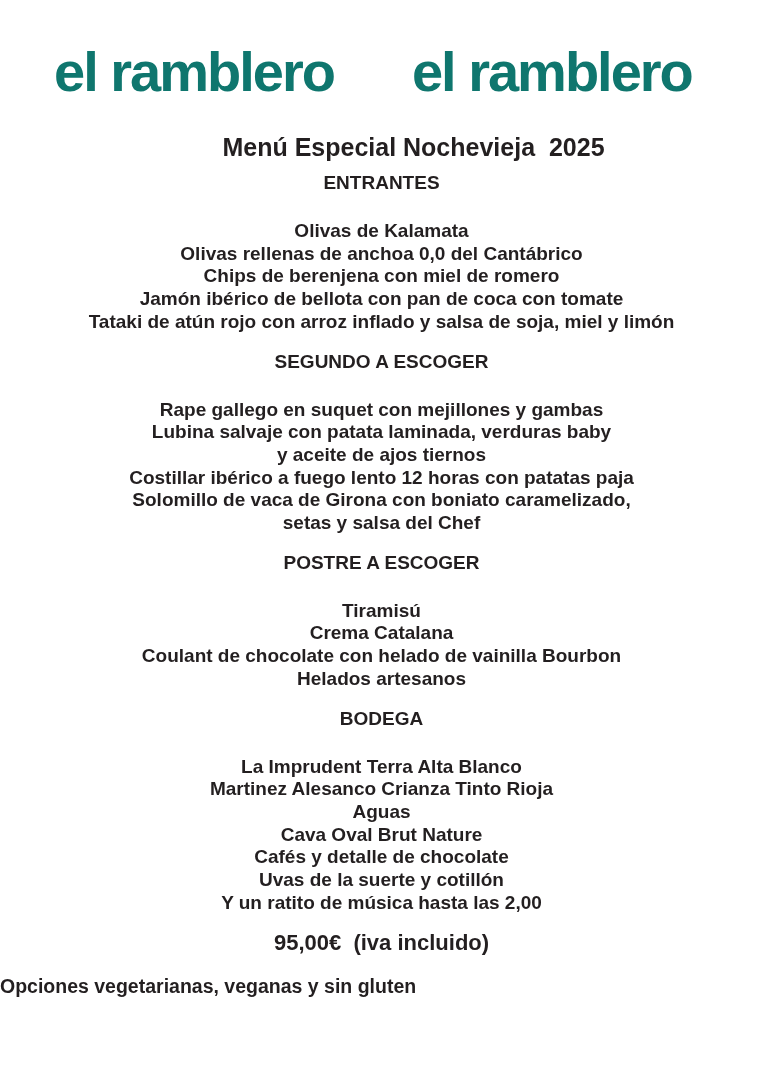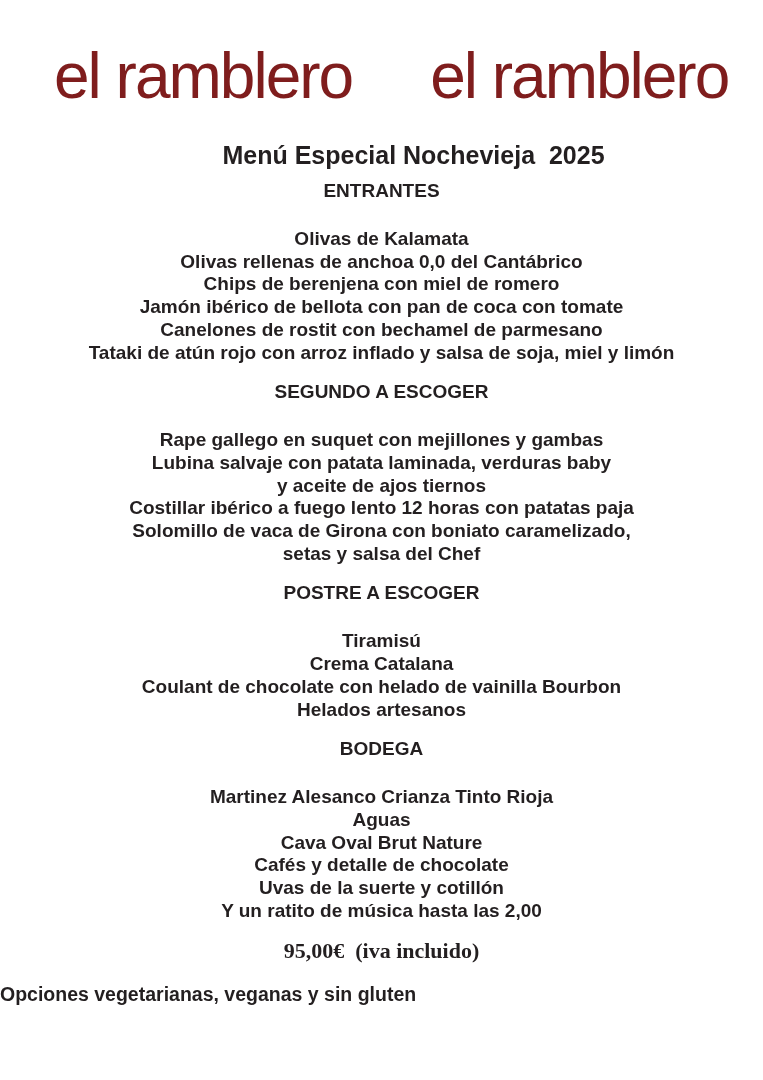--- a/index.html
+++ b/index.html
@@ -18,25 +18,25 @@
     font-family: "Liberation Sans", sans-serif;
     overflow: hidden;
   }
   .logo-row {
     display: flex;
     align-items: flex-start;
     padding: 44px 0 0 54px;
     gap: 78px;
   }
   .logo {
-    font-size: 64px;
-    font-weight: 400;
+    font-size: 56px;
+    font-weight: 700;
     letter-spacing: -2px;
     line-height: 1.0;
-    color: #7f1d1d;
+    color: #0f766e;
     white-space: pre;
   }
   .menu-title {
     margin: 32px 0 0 0;
     padding-left: 64px;
     text-align: center;
     font-size: 25px;
     font-weight: 700;
     line-height: 30px;
     white-space: pre;
@@ -59,21 +59,20 @@
     line-height: 22.7px;
     white-space: pre;
   }
   .price-line {
     margin-top: 15px;
     text-align: center;
     font-size: 22px;
     font-weight: 700;
     line-height: 27px;
     white-space: pre;
-    font-family: Liberation Serif, serif;
   }
   .dietary-note {
     margin-top: 19px;
     text-align: left;
     font-size: 19.5px;
     font-weight: 700;
     line-height: 23px;
   }
 </style>
 </head>
@@ -89,21 +88,20 @@
   <h1 class="menu-title">Menú Especial Nochevieja  2025</h1>
 
   <div class="sections" id="sections">
   <section class="menu-section">
     <h2 class="section-heading">ENTRANTES</h2>
     <div class="section-lines">
           <div class="menu-line">Olivas de Kalamata</div>
           <div class="menu-line">Olivas rellenas de anchoa 0,0 del Cantábrico</div>
           <div class="menu-line">Chips de berenjena con miel de romero</div>
           <div class="menu-line">Jamón ibérico de bellota con pan de coca con tomate</div>
-          <div class="menu-line">Canelones de rostit con bechamel de parmesano</div>
           <div class="menu-line">Tataki de atún rojo con arroz inflado y salsa de soja, miel y limón</div>
         </div>
   </section>
 
   <section class="menu-section">
     <h2 class="section-heading">SEGUNDO A ESCOGER</h2>
     <div class="section-lines">
           <div class="menu-line">Rape gallego en suquet con mejillones y gambas</div>
           <div class="menu-line">Lubina salvaje con patata laminada, verduras baby</div>
           <div class="menu-line">y aceite de ajos tiernos</div>
@@ -119,20 +117,21 @@
           <div class="menu-line">Tiramisú</div>
           <div class="menu-line">Crema Catalana</div>
           <div class="menu-line">Coulant de chocolate con helado de vainilla Bourbon</div>
           <div class="menu-line">Helados artesanos</div>
         </div>
   </section>
 
   <section class="menu-section">
     <h2 class="section-heading">BODEGA</h2>
     <div class="section-lines">
+          <div class="menu-line">La Imprudent Terra Alta Blanco</div>
           <div class="menu-line">Martinez Alesanco Crianza Tinto Rioja</div>
           <div class="menu-line">Aguas</div>
           <div class="menu-line">Cava Oval Brut Nature</div>
           <div class="menu-line">Cafés y detalle de chocolate</div>
           <div class="menu-line">Uvas de la suerte y cotillón</div>
           <div class="menu-line">Y un ratito de música hasta las 2,00</div>
         </div>
   </section>
 </div>
 

